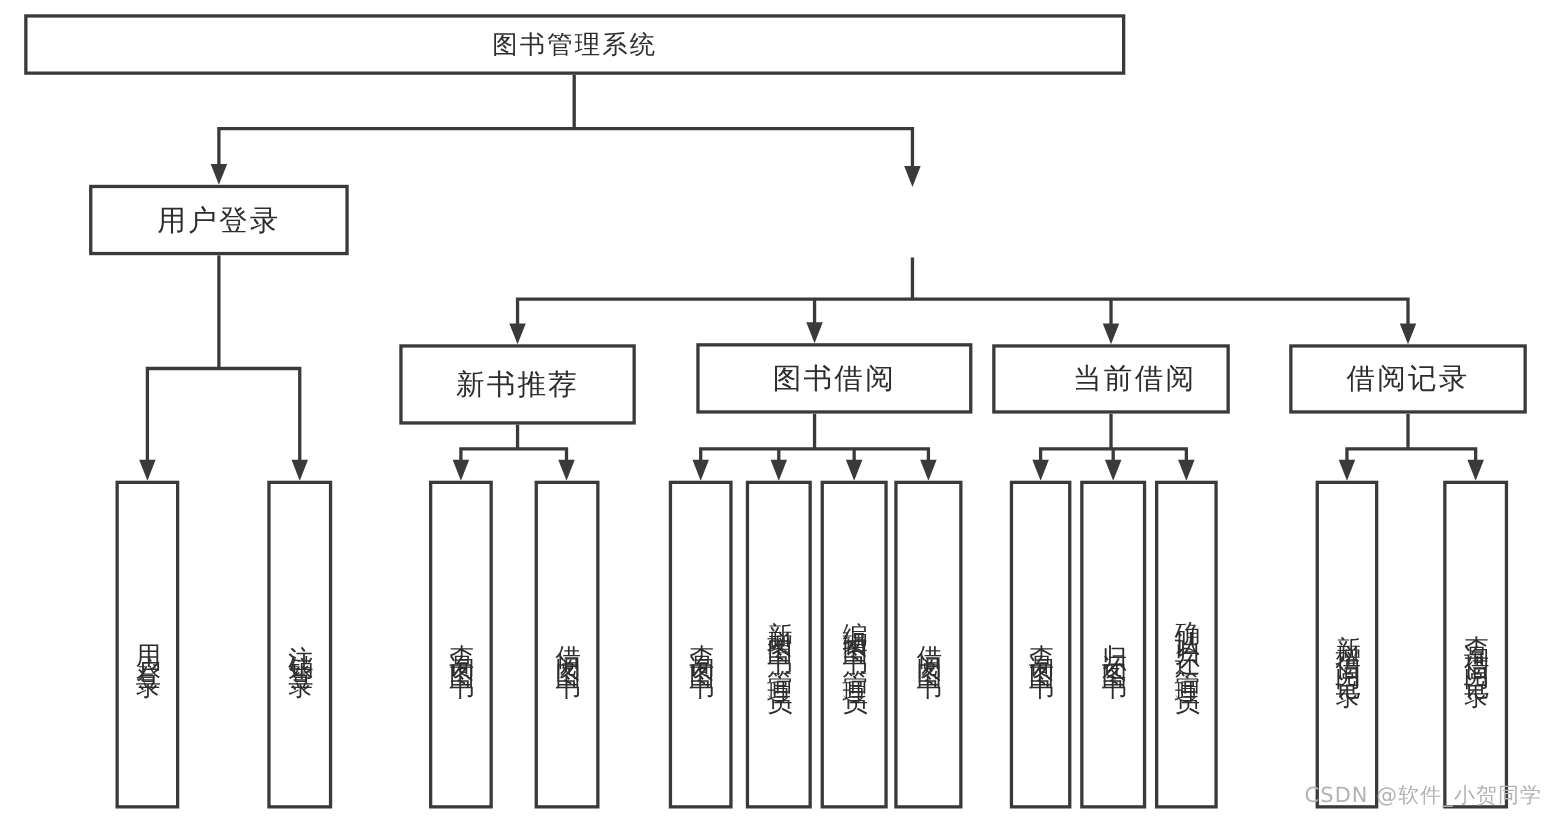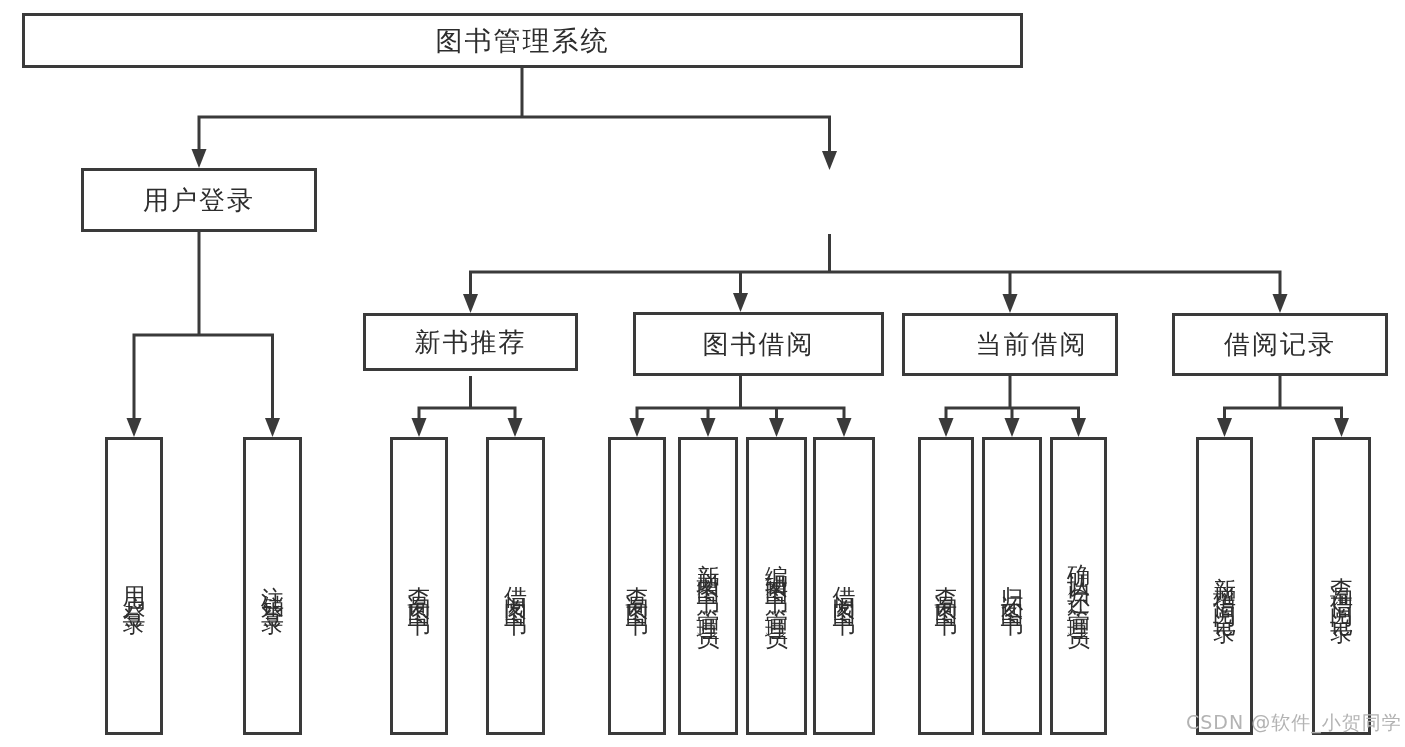--- a/index.html
+++ b/index.html
@@ -28,21 +28,21 @@
     background: #ffffff;
     display: flex;
     align-items: center;
     justify-content: center;
     font-size: 26px;
     letter-spacing: 2px;
     color: #2d2d2d;
     z-index: 1;
     white-space: nowrap;
   }
-  .node.root { font-size: 27px; }
+  .node.root { font-size: 23px; }
   .leaf {
     position: absolute;
     top: 437px;
     height: 298px;
     box-sizing: border-box;
     border: 3px solid #3a3a3a;
     background: #ffffff;
     display: flex;
     align-items: center;
     justify-content: center;
@@ -108,21 +108,21 @@
       <polygon points="1071,418 1086,418 1078.5,437"></polygon>
       <polygon points="1217,418 1232,418 1224.5,437"></polygon>
       <polygon points="1334,418 1349,418 1341.5,437"></polygon>
     </g>
   </svg>
 
   <div class="node root" style="left:22px; top:13px; width:1001px; height:55px;">图书管理系统</div>
 
   <div class="node" style="left:81px; top:168px; width:236px; height:64px;">用户登录</div>
 
-  <div class="node" style="left:363px; top:313px; width:215px; height:58px;">新书推荐</div>
+  <div class="node" style="left:363px; top:313px; width:215px; height:73px;">新书推荐</div>
   <div class="node" style="left:633px; top:312px; width:251px; height:64px;">图书借阅</div>
   <div class="node" style="left:902px; top:313px; width:216px; height:63px;padding-left:43px;">当前借阅</div>
   <div class="node" style="left:1172px; top:313px; width:216px; height:63px;">借阅记录</div>
 
   <div class="leaf" style="left:105px; width:58px;">用户登录</div>
   <div class="leaf" style="left:243px; width:59px;">注销登录</div>
 
   <div class="leaf" style="left:390px; width:58px;">查询图书</div>
   <div class="leaf" style="left:486px; width:59px;">借阅图书</div>
 

